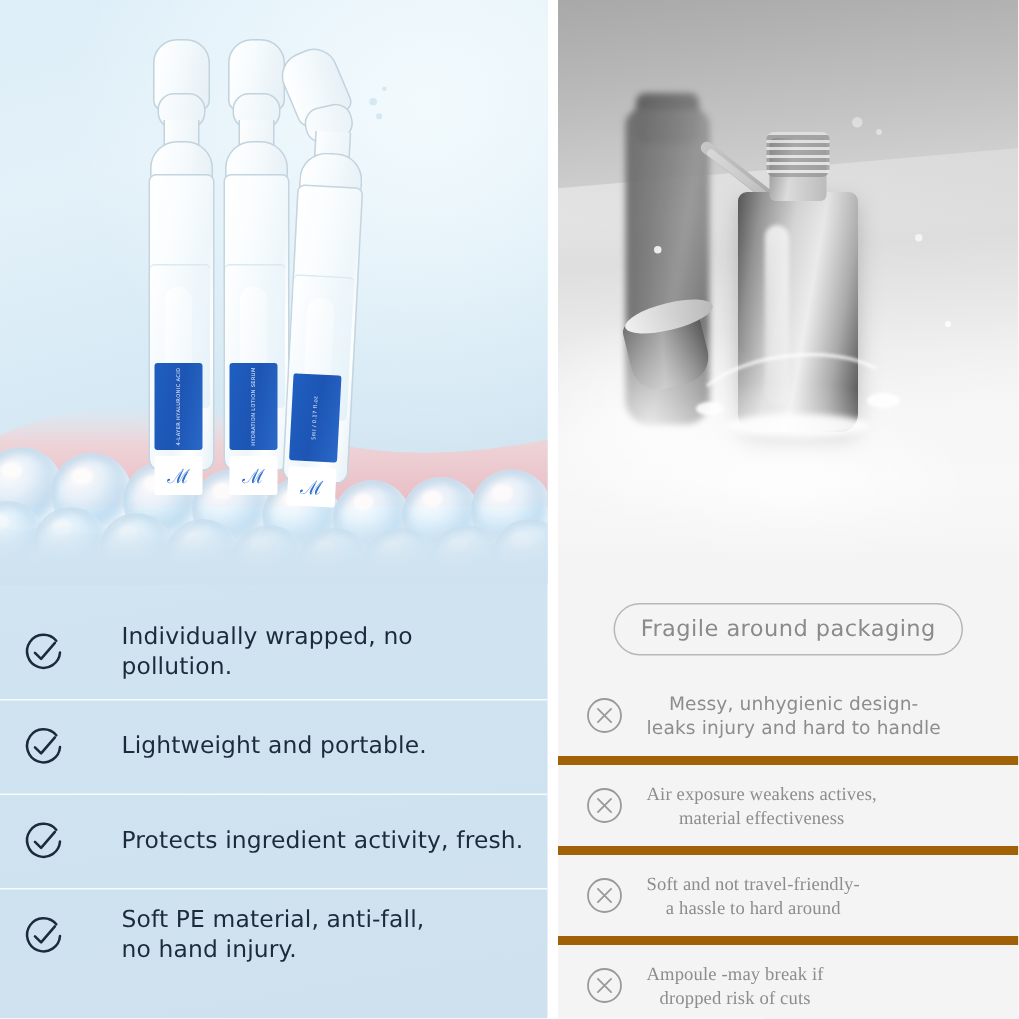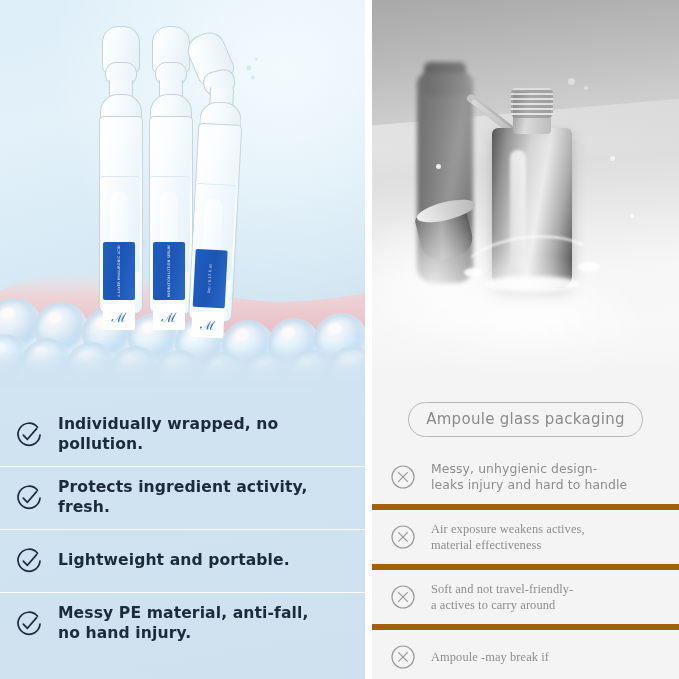--- a/index.html
+++ b/index.html
@@ -210,27 +210,27 @@
   .row-left{padding:0 14px 0 14px;min-height:62px;}
   .row-right{padding:0 14px 0 18px;min-height:54px;}
   .row+.row{border-top:1px solid rgba(255,255,255,.85);}
   .row-right+.row-right{border-top:6px solid #a16207;font-family:Liberation Serif, serif;}
 
   .ico{flex:0 0 auto;display:flex;align-items:center;justify-content:center;}
   .ico-left{width:30px;height:30px;margin-right:14px;}
   .ico-right{width:26px;height:26px;margin-right:15px;}
 
   .txt-left{
-    font-size:15.6px;font-weight:bold;color:#1b2b3c;
-    line-height:1.26;letter-spacing:.1px;
+    font-size:15.6px;font-weight:normal;color:#1b2b3c;
+    line-height:1.26;letter-spacing:.1px;margin-left:23px;
   }
   .txt-right{
     font-size:12.4px;color:#8d8d8d;line-height:1.32;letter-spacing:.1px;
   }
-  .txt-right span{display:block;}
+  .txt-right span{display:block;text-align:center;}
 </style>
 </head>
 <body>
 
 <div id="root">
 
   <div class="panel-left">
 
     <div class="hero-left">
       <div class="hero-left-bg"></div>
@@ -335,45 +335,45 @@
         </li>
 
         <li class="row row-left">
           <span class="ico ico-left">
             <svg width="30" height="30" viewBox="0 0 30 30">
               <path d="M23.5 7.2 A11 11 0 1 0 26 15" fill="none" stroke="#1b2b3c" stroke-width="1.7" stroke-linecap="round"></path>
               <path d="M9.3 15.2 L13.4 19.3 L22.6 8.6" fill="none" stroke="#1b2b3c" stroke-width="1.7" stroke-linecap="round" stroke-linejoin="round"></path>
             </svg>
           </span>
           <span class="txt-left">
-            <span>Protects ingredient activity, fresh.</span>
+            <span>Lightweight and portable.</span>
           </span>
         </li>
 
         <li class="row row-left">
           <span class="ico ico-left">
             <svg width="30" height="30" viewBox="0 0 30 30">
               <path d="M23.5 7.2 A11 11 0 1 0 26 15" fill="none" stroke="#1b2b3c" stroke-width="1.7" stroke-linecap="round"></path>
               <path d="M9.3 15.2 L13.4 19.3 L22.6 8.6" fill="none" stroke="#1b2b3c" stroke-width="1.7" stroke-linecap="round" stroke-linejoin="round"></path>
             </svg>
           </span>
           <span class="txt-left">
-            <span>Lightweight and portable.</span>
+            <span>Protects ingredient activity, fresh.</span>
           </span>
         </li>
 
         <li class="row row-left">
           <span class="ico ico-left">
             <svg width="30" height="30" viewBox="0 0 30 30">
               <path d="M23.5 7.2 A11 11 0 1 0 26 15" fill="none" stroke="#1b2b3c" stroke-width="1.7" stroke-linecap="round"></path>
               <path d="M9.3 15.2 L13.4 19.3 L22.6 8.6" fill="none" stroke="#1b2b3c" stroke-width="1.7" stroke-linecap="round" stroke-linejoin="round"></path>
             </svg>
           </span>
           <span class="txt-left">
-            <span style="display:block">Messy PE material, anti-fall,</span>
+            <span style="display:block">Soft PE material, anti-fall,</span>
             <span style="display:block">no hand injury.</span>
           </span>
         </li>
       </ul>
     </div>
   </div>
 
   <div class="panel-gap"></div>
 
   <div class="panel-right">
@@ -399,21 +399,21 @@
       <div class="splash" style="left:212px;top:86px;width:4px;height:4px;"></div>
       <div class="splash" style="left:238px;top:156px;width:5px;height:5px;"></div>
       <div class="splash" style="left:258px;top:214px;width:4px;height:4px;"></div>
       <div class="splash" style="left:64px;top:164px;width:5px;height:5px;"></div>
 
       <div class="photo-haze"></div>
       <div class="photo-bottom-fade"></div>
     </div>
 
     <div class="content">
-      <div class="badge badge-right">Ampoule glass packaging</div>
+      <div class="badge badge-right">Fragile around packaging</div>
 
       <ul class="list list-right">
         <li class="row row-right">
           <span class="ico ico-right">
             <svg width="26" height="26" viewBox="0 0 26 26">
               <circle cx="13" cy="13" r="11" fill="none" stroke="#9a9a9a" stroke-width="1.2"></circle>
               <path d="M8.6 8.6 L17.4 17.4 M17.4 8.6 L8.6 17.4" stroke="#9a9a9a" stroke-width="1.2" stroke-linecap="round"></path>
             </svg>
           </span>
           <span class="txt-right">
@@ -437,32 +437,33 @@
 
         <li class="row row-right">
           <span class="ico ico-right">
             <svg width="26" height="26" viewBox="0 0 26 26">
               <circle cx="13" cy="13" r="11" fill="none" stroke="#9a9a9a" stroke-width="1.2"></circle>
               <path d="M8.6 8.6 L17.4 17.4 M17.4 8.6 L8.6 17.4" stroke="#9a9a9a" stroke-width="1.2" stroke-linecap="round"></path>
             </svg>
           </span>
           <span class="txt-right">
             <span>Soft and not travel-friendly-</span>
-            <span>a actives to carry around</span>
+            <span>a hassle to hard around</span>
           </span>
         </li>
 
         <li class="row row-right">
           <span class="ico ico-right">
             <svg width="26" height="26" viewBox="0 0 26 26">
               <circle cx="13" cy="13" r="11" fill="none" stroke="#9a9a9a" stroke-width="1.2"></circle>
               <path d="M8.6 8.6 L17.4 17.4 M17.4 8.6 L8.6 17.4" stroke="#9a9a9a" stroke-width="1.2" stroke-linecap="round"></path>
             </svg>
           </span>
           <span class="txt-right">
             <span>Ampoule -may break if</span>
+            <span>dropped risk of cuts</span>
           </span>
         </li>
       </ul>
     </div>
   </div>
 
 </div>
 
 </body></html>

